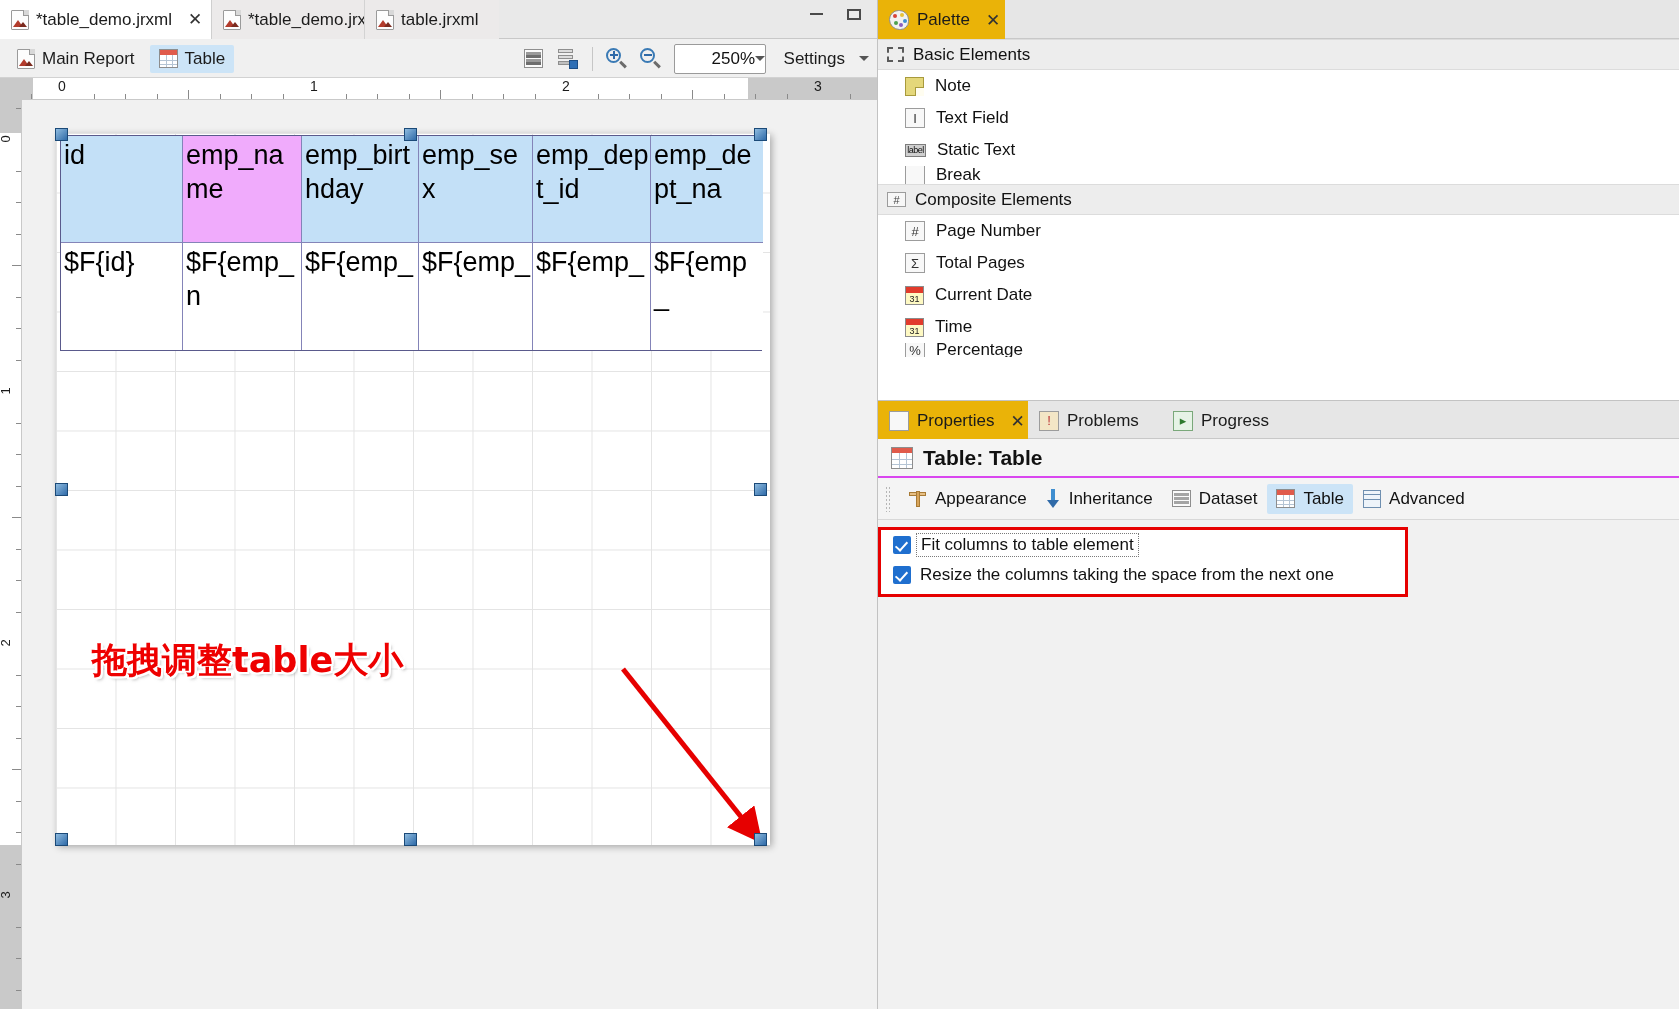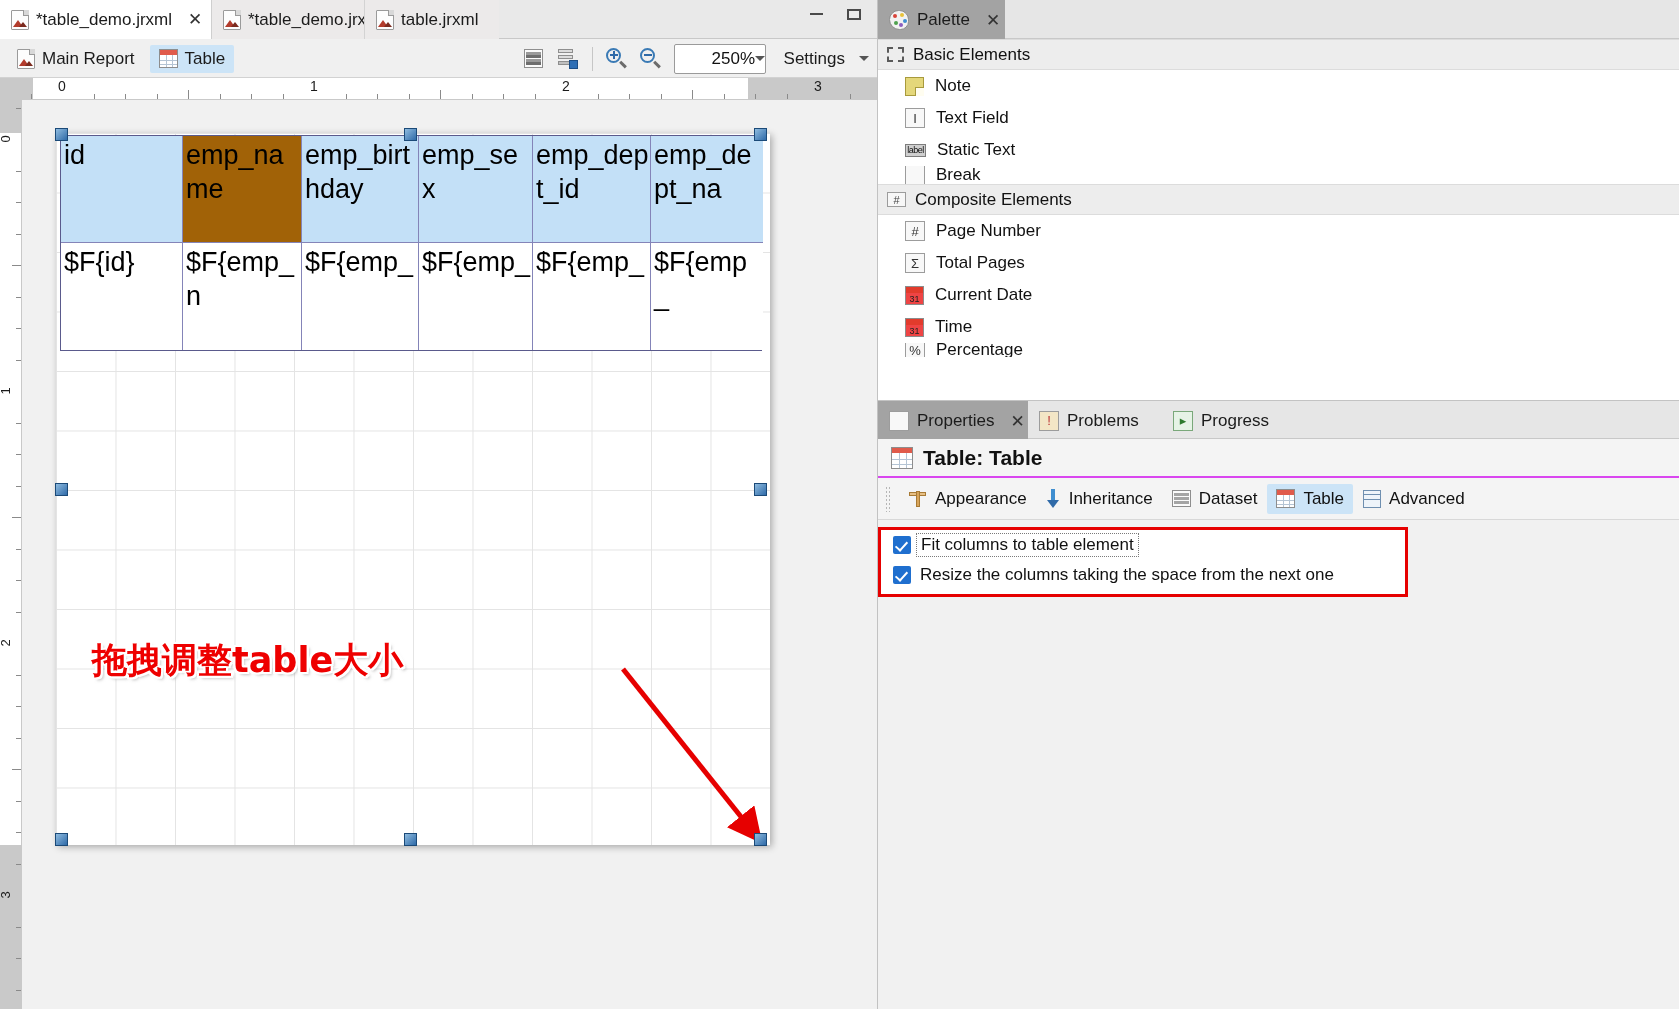--- a/index.html
+++ b/index.html
@@ -254,21 +254,21 @@
   
   #palette-tabbar {
     position: absolute; left: 0; top: 0; width: 802px; height: 39px;
     background: #e6e6e6; border-bottom: 1px solid #c8c8c8;
   }
   .panel-tab {
     position: absolute; top: 0; height: 39px;
     display: flex; align-items: center; gap: 8px; padding: 0 11px;
     font-size: 17px; color: #1b1b1b; white-space: nowrap;
   }
-  .panel-tab.active { background: #a3a3a3; }
+  .panel-tab.active { background: #eab308; }
   .panel-tab .x { font-size: 17px; color: #333; margin-left: 8px; font-family: "DejaVu Sans", sans-serif; }
 
   .palette-dots { width: 20px; height: 20px; position: relative; flex:0 0 auto; }
   .palette-dots .pl {
     position:absolute; inset:0; border-radius: 50% 50% 45% 55%;
     background: #f2f2f2; border: 1px solid #8e8e8e;
   }
   .palette-dots .d { position: absolute; width: 4px; height: 4px; border-radius: 50%; }
 
   #palette-body {
@@ -311,21 +311,21 @@
   .img-icn {
     width: 20px; height: 16px; border: 1px solid #8a8a8a;
     background: linear-gradient(#bfe0f3 55%, #7fb77f 55%);
     position: relative; overflow: hidden;
   }
   .img-icn::after {
     content:""; position:absolute; left: 2px; bottom: 1px; width: 0; height: 0;
     border-left: 6px solid transparent; border-right: 6px solid transparent; border-bottom: 7px solid #4f8f4f;
   }
   .cal-icn {
-    width: 19px; height: 19px; background: #ef4444; border: 1px solid #8c8c8c;
+    width: 19px; height: 19px; background: #fef9c3; border: 1px solid #8c8c8c;
     position: relative; overflow:hidden;
   }
   .cal-icn .top { position:absolute; left:0; right:0; top:0; height: 6px; background: #e23b2c; }
   .cal-icn .num { position:absolute; left:0; right:0; bottom:0px; text-align:center; font-size: 9px; color:#222; }
 
   
   #props-tabbar {
     position: absolute; left: 0; top: 400px; width: 802px; height: 39px;
     background: #e6e6e6; border-top: 1px solid #c3c3c3; border-bottom: 1px solid #c8c8c8;
   }
@@ -575,21 +575,21 @@
         </div>
     </div>
 
     <div id="canvas-area">
       <div id="page">
         <div id="page-grid"></div>
 
         <div id="table-el">
           <div id="table-grid" style="grid-template-columns: 122px 119px 117px 114px 118px 112px; grid-template-rows: 107px 107px;">
               <div class="tcell" style="background: rgb(195, 224, 247);">id</div>
-              <div class="tcell" style="background: #a16207;">emp_name</div>
+              <div class="tcell" style="background: #f0abfc;">emp_name</div>
               <div class="tcell" style="background: rgb(195, 224, 247);">emp_birthday</div>
               <div class="tcell" style="background: rgb(195, 224, 247);">emp_sex</div>
               <div class="tcell" style="background: rgb(195, 224, 247);">emp_dept_id</div>
               <div class="tcell last" style="background: rgb(195, 224, 247);">emp_dept_na</div>
               <div class="tcell" style="background: rgb(255, 255, 255); border-bottom: none;">$F{id}</div>
               <div class="tcell" style="background: rgb(255, 255, 255); border-bottom: none;">$F{emp_n</div>
               <div class="tcell" style="background: rgb(255, 255, 255); border-bottom: none;">$F{emp_</div>
               <div class="tcell" style="background: rgb(255, 255, 255); border-bottom: none;">$F{emp_</div>
               <div class="tcell" style="background: rgb(255, 255, 255); border-bottom: none;">$F{emp_</div>
               <div class="tcell last" style="background: rgb(255, 255, 255); border-bottom: none;">$F{emp_</div>

